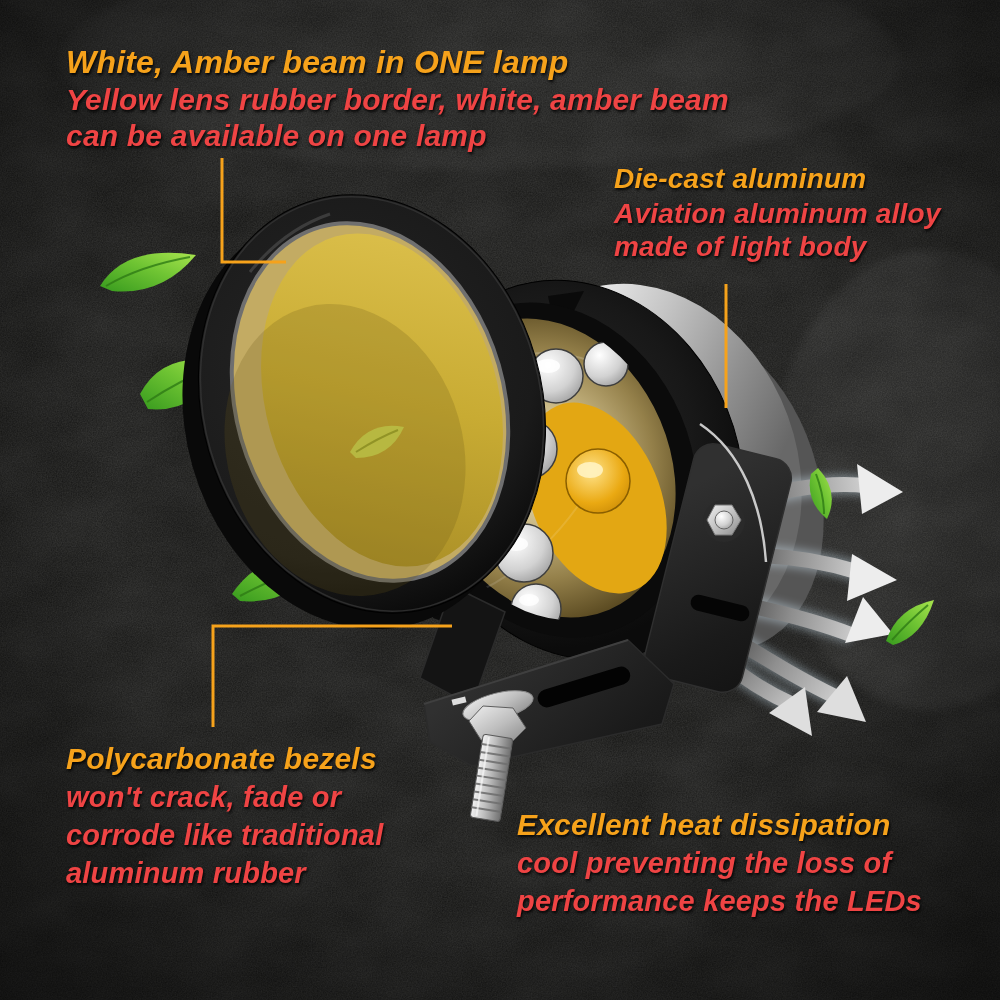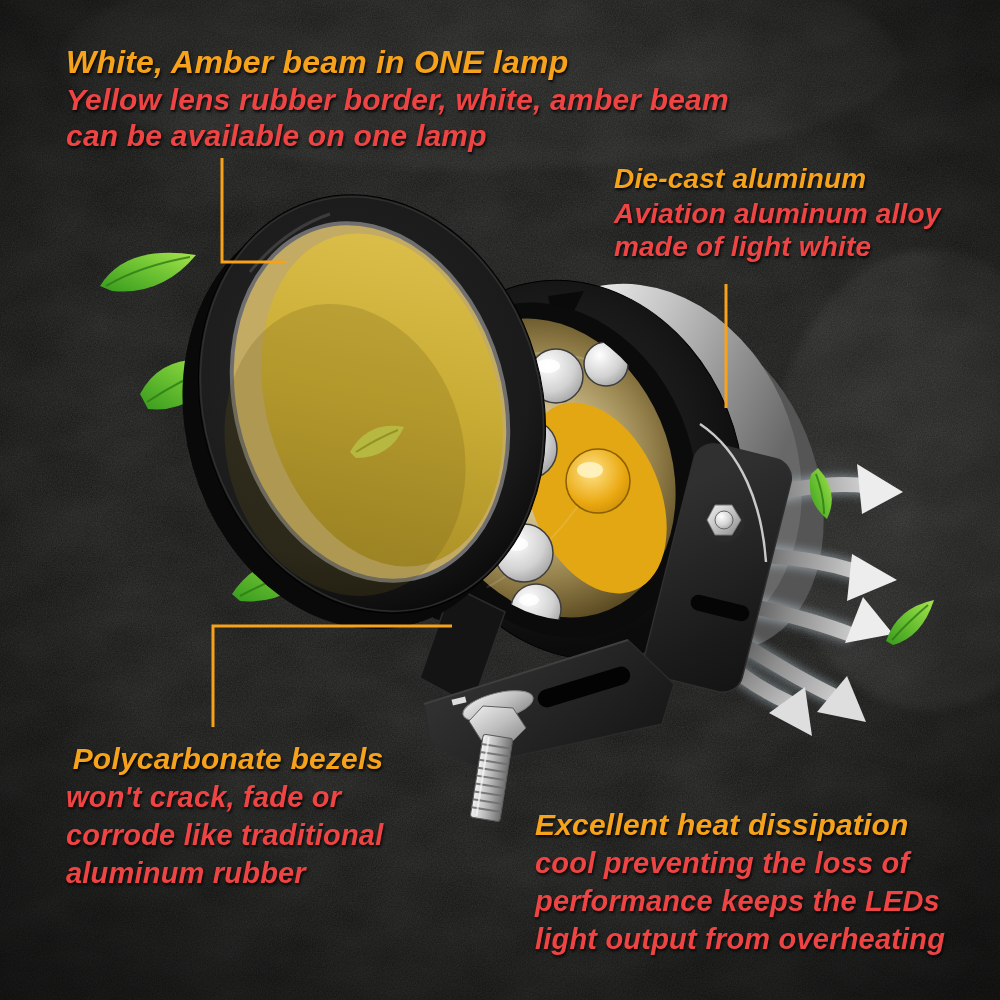--- a/index.html
+++ b/index.html
@@ -7,22 +7,22 @@
   .art{position:absolute;left:0;top:0;}
   .note{position:absolute;font-family:"Liberation Sans",sans-serif;font-weight:700;font-style:italic;
         letter-spacing:.2px;text-shadow:1px 2px 3px rgba(0,0,0,.9);}
   .note .head{display:block;color:#F6A21B;}
   .note .ln{display:block;color:#ef4444;}
   #note-beam{left:66px;top:44px;font-size:30px;line-height:36px;}
   #note-beam .head{font-size:32px;margin-bottom:2px;}
   #note-aluminum{left:614px;top:162px;font-size:28px;line-height:33px;}
   #note-aluminum .head{font-size:28px;margin-bottom:2px;}
   #note-bezel{left:66px;top:740px;font-size:29px;line-height:38px;}
-  #note-bezel .head{font-size:30px;text-align:right;}
-  #note-heat{left:535px;top:806px;font-size:29px;line-height:38px;}
+  #note-bezel .head{font-size:30px;}
+  #note-heat{left:517px;top:806px;font-size:29px;line-height:38px;}
   #note-heat .head{font-size:30px;}
 </style>
 </head>
 <body>
 
 <div class="stage">
 
 <svg class="art" width="1000" height="1000" viewBox="0 0 1000 1000">
   <defs>
     <filter id="grain" x="0%" y="0%" width="100%" height="100%">
@@ -273,30 +273,29 @@
 
   <div class="note" id="note-beam">
     <span class="head">White, Amber beam in ONE lamp</span>
     <span class="ln">Yellow lens rubber border, white, amber beam</span>
     <span class="ln">can be available on one lamp</span>
   </div>
 
   <div class="note" id="note-aluminum">
     <span class="head">Die-cast aluminum</span>
     <span class="ln">Aviation aluminum alloy</span>
-    <span class="ln">made of light white</span>
+    <span class="ln">made of light body</span>
   </div>
 
   <div class="note" id="note-bezel">
     <span class="head">Polycarbonate bezels</span>
     <span class="ln">won't crack, fade or</span>
     <span class="ln">corrode like traditional</span>
     <span class="ln">aluminum rubber</span>
   </div>
 
   <div class="note" id="note-heat">
     <span class="head">Excellent heat dissipation</span>
     <span class="ln">cool preventing the loss of</span>
     <span class="ln">performance keeps the LEDs</span>
-    <span class="ln">light output from overheating</span>
   </div>
 
 </div>
 
 </body></html>

